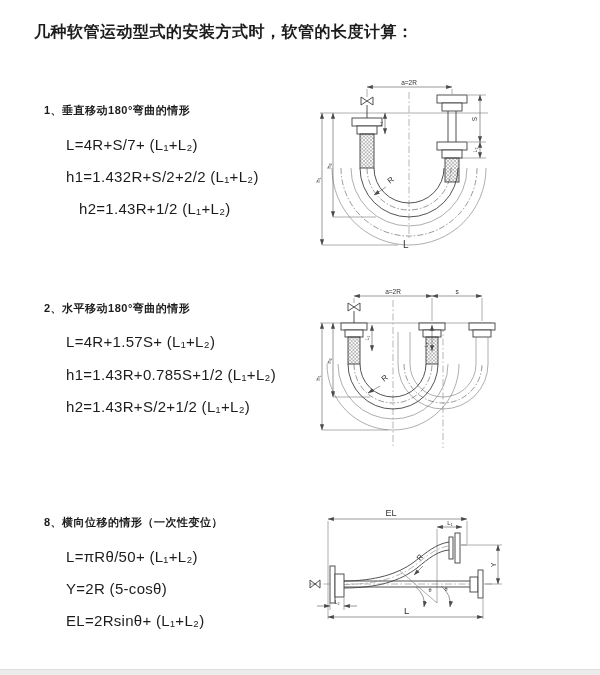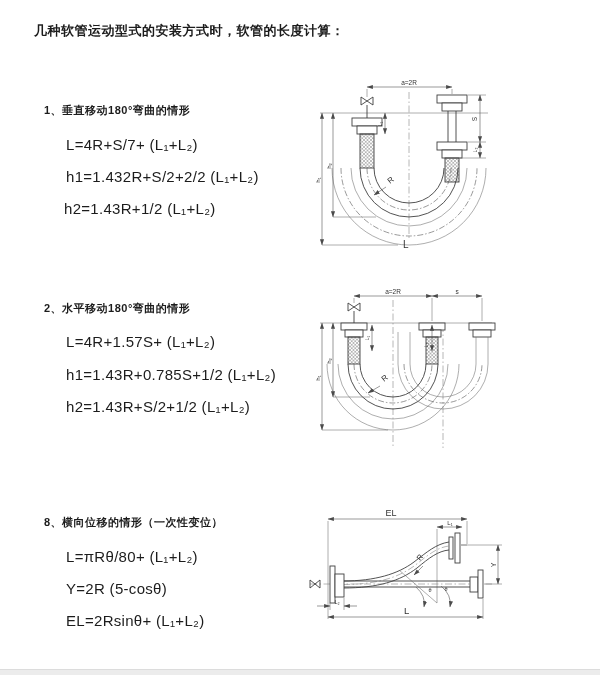--- a/index.html
+++ b/index.html
@@ -2,21 +2,21 @@
 <html><head>
 <meta charset="utf-8">
 <style>
   html,body{margin:0;padding:0}
   body{
     width:600px;height:675px;position:relative;overflow:hidden;
     background:#ffffff;color:#1c1c1c;
     font-family:"Liberation Sans",sans-serif;
   }
   .abs{position:absolute;white-space:nowrap}
-  .title{font-size:13px;font-weight:bold;letter-spacing:.5px}
+  .title{font-size:16px;font-weight:bold;letter-spacing:.5px}
   .head{font-size:11px;font-weight:bold;letter-spacing:.5px}
   .formula{font-size:15px;letter-spacing:.3px}
   #drawing{position:absolute;left:0;top:0;width:600px;height:675px}
   .st{stroke:#3f3f3f;stroke-width:.9;fill:none}
   .fl{stroke:#3f3f3f;stroke-width:.9;fill:#ffffff}
   .tn{stroke:#6a6a6a;stroke-width:.55;fill:none}
   .dm{stroke:#555555;stroke-width:.6;fill:none}
   .cl{stroke:#7a7a7a;stroke-width:.55;fill:none;stroke-dasharray:7 2.5 1.5 2.5}
   .hd{stroke:#555555;stroke-width:.6;fill:none;stroke-dasharray:6 2 1.5 2}
   .hose{fill:url(#hatch);stroke:#3f3f3f;stroke-width:.9}
@@ -24,29 +24,29 @@
   .scan-edge{position:absolute;left:0;bottom:0;width:600px;height:5px;background:#ececec;border-top:1px solid #dcdcdc}
 </style>
 </head>
 <body>
 
 <div class="abs title" style="left:34px;top:22px">几种软管运动型式的安装方式时，软管的长度计算：</div>
 
 <div class="abs head" style="left:44px;top:103px">1、垂直移动180°弯曲的情形</div>
 <div class="abs formula" style="left:66px;top:136px">L=4R+S/7+ (L₁+L₂)</div>
 <div class="abs formula" style="left:66px;top:168px">h1=1.432R+S/2+2/2 (L₁+L₂)</div>
-<div class="abs formula" style="left:64px;top:200px">h2=1.43R+1/2 (L₁+L₂)</div>
+<div class="abs formula" style="left:79px;top:200px">h2=1.43R+1/2 (L₁+L₂)</div>
 
 <div class="abs head" style="left:44px;top:301px">2、水平移动180°弯曲的情形</div>
 <div class="abs formula" style="left:66px;top:333px">L=4R+1.57S+ (L₁+L₂)</div>
 <div class="abs formula" style="left:66px;top:366px">h1=1.43R+0.785S+1/2 (L₁+L₂)</div>
 <div class="abs formula" style="left:66px;top:398px">h2=1.43R+S/2+1/2 (L₁+L₂)</div>
 
 <div class="abs head" style="left:44px;top:515px">8、横向位移的情形（一次性变位）</div>
-<div class="abs formula" style="left:66px;top:548px">L=πRθ/80+ (L₁+L₂)</div>
+<div class="abs formula" style="left:66px;top:548px">L=πRθ/50+ (L₁+L₂)</div>
 <div class="abs formula" style="left:66px;top:580px">Y=2R (5-cosθ)</div>
 <div class="abs formula" style="left:66px;top:612px">EL=2Rsinθ+ (L₁+L₂)</div>
 
 <svg id="drawing" viewBox="0 0 600 675">
   <defs>
     <marker id="arr" viewBox="0 0 10 8" refX="9" refY="4" markerWidth="6.5" markerHeight="5.2" markerUnits="userSpaceOnUse" orient="auto-start-reverse">
       <path d="M0,0.8 L9.5,4 L0,7.2 Z" fill="#4a4a4a"></path>
     </marker>
     <pattern id="hatch" width="3.5" height="3.5" patternUnits="userSpaceOnUse">
       <path d="M0,0 L3.5,3.5 M3.5,0 L0,3.5" stroke="#6b6b6b" stroke-width="0.45"></path>

